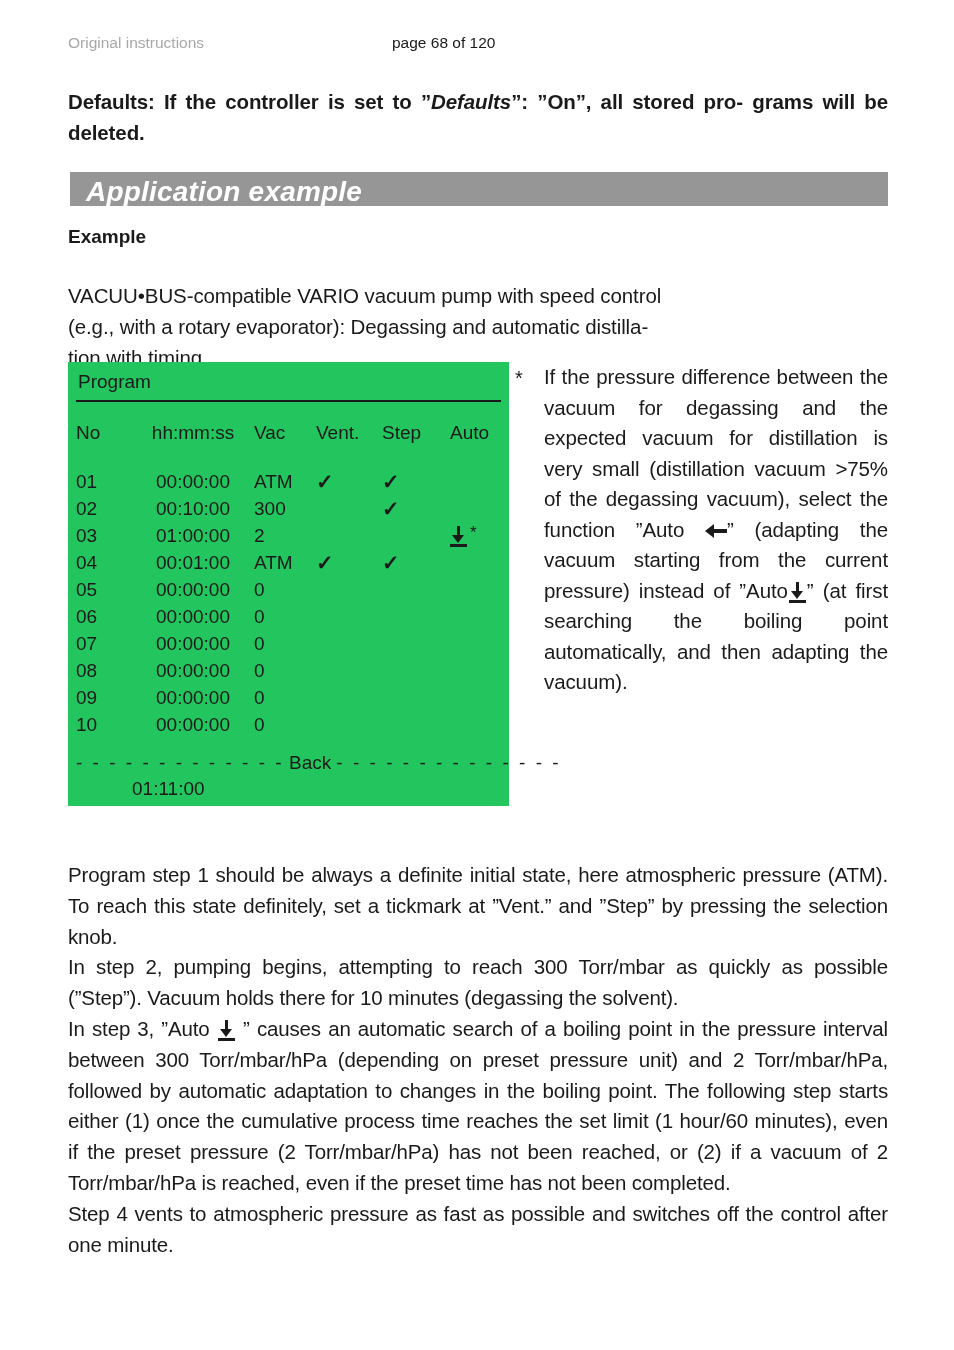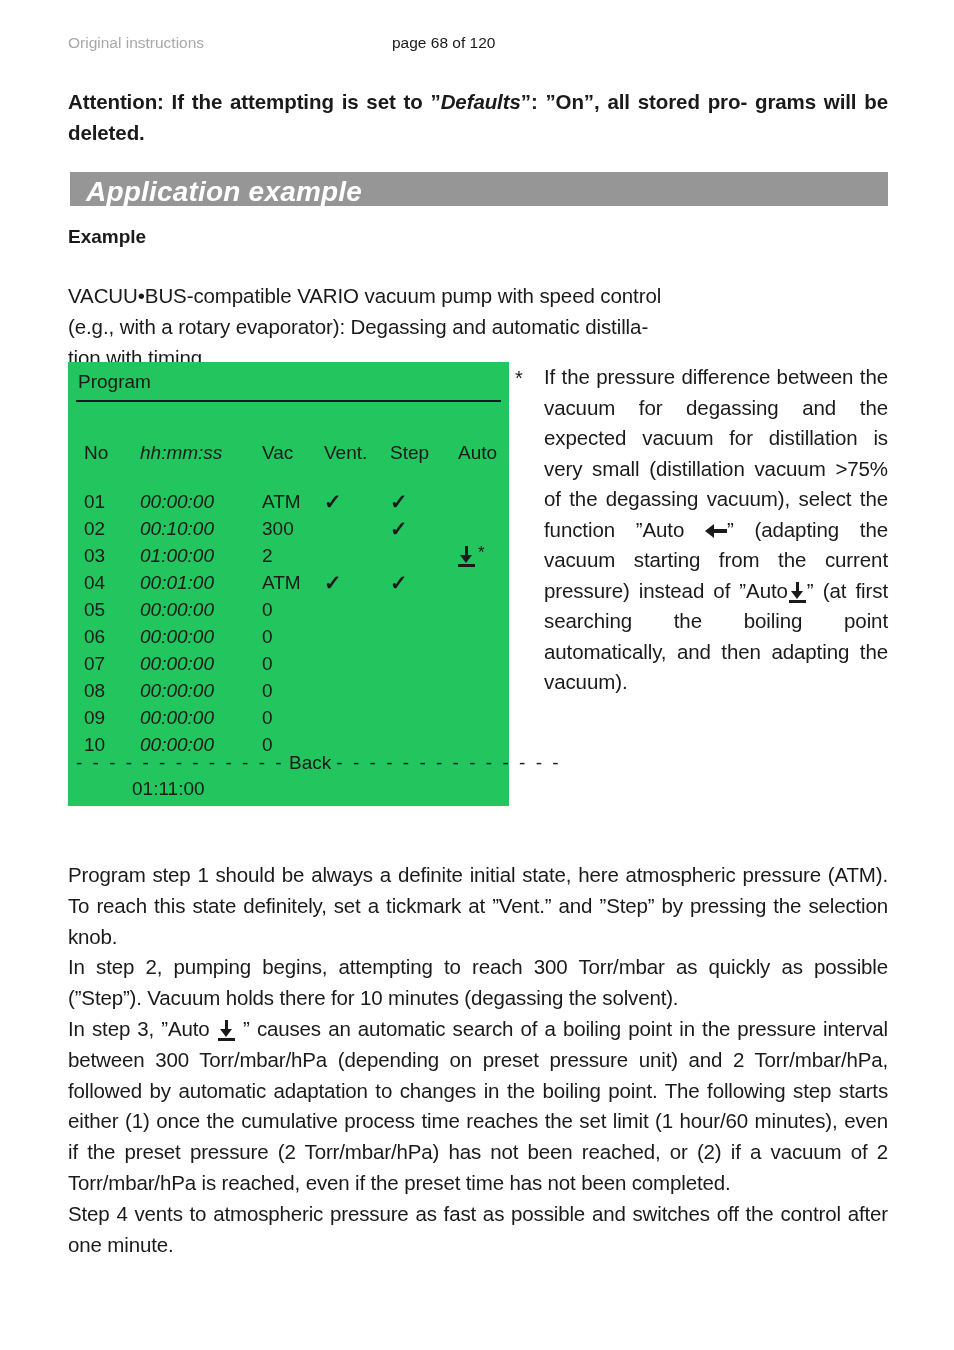--- a/index.html
+++ b/index.html
@@ -117,36 +117,35 @@
   .panel-rule {
     position: absolute;
     left: 8px;
     top: 38px;
     width: 425px;
     height: 2px;
     background: #1a1a1a;
   }
   .grid {
     position: absolute;
-    left: 16px;
+    left: 8px;
     top: 56px;
     width: 430px;
-    margin-top: 20px;
   }
   .grid-row {
     display: flex;
     height: 27px;
     align-items: center;
     font-size: 19px;
     color: #1a1a1a;
   }
   .grid-row.head { height: 30px; }
   .grid-row.spacer { height: 20px; }
   .c-no    { width: 56px;  text-align: left; }
-  .c-time  { width: 122px; text-align: left; font-style: italic; }
+  .c-time  { width: 122px; text-align: center; }
   .c-vac   { width: 62px;  text-align: left; }
   .c-vent  { width: 66px;  text-align: left; }
   .c-step  { width: 68px;  text-align: left; }
   .c-auto  { width: 56px;  text-align: left; }
   .tick {
     font-size: 21px;
     font-weight: bold;
     line-height: 1;
   }
   .autocell { position: relative; }
@@ -261,21 +260,21 @@
 </style>
 </head>
 <body>
 
 <div class="page">
 
   <div class="rh rh-left">Original instructions</div>
   <div class="rh rh-center">page 68 of 120</div>
 
   <div class="attention">
-    <span>Attention: If the attempting is set to ”</span><i>Defaults</i><span>”: ”On”, all stored pro-</span>
+    <span>Defaults: If the controller is set to ”</span><i>Defaults</i><span>”: ”On”, all stored pro-</span>
     <span>grams will be deleted.</span>
   </div>
 
   <div class="banner">
     <div class="banner-label">Application example</div>
   </div>
 
   <div class="example-head">Example</div>
   <div class="example-body">
     <div>VACUU•BUS-compatible VARIO vacuum pump with speed control</div>

